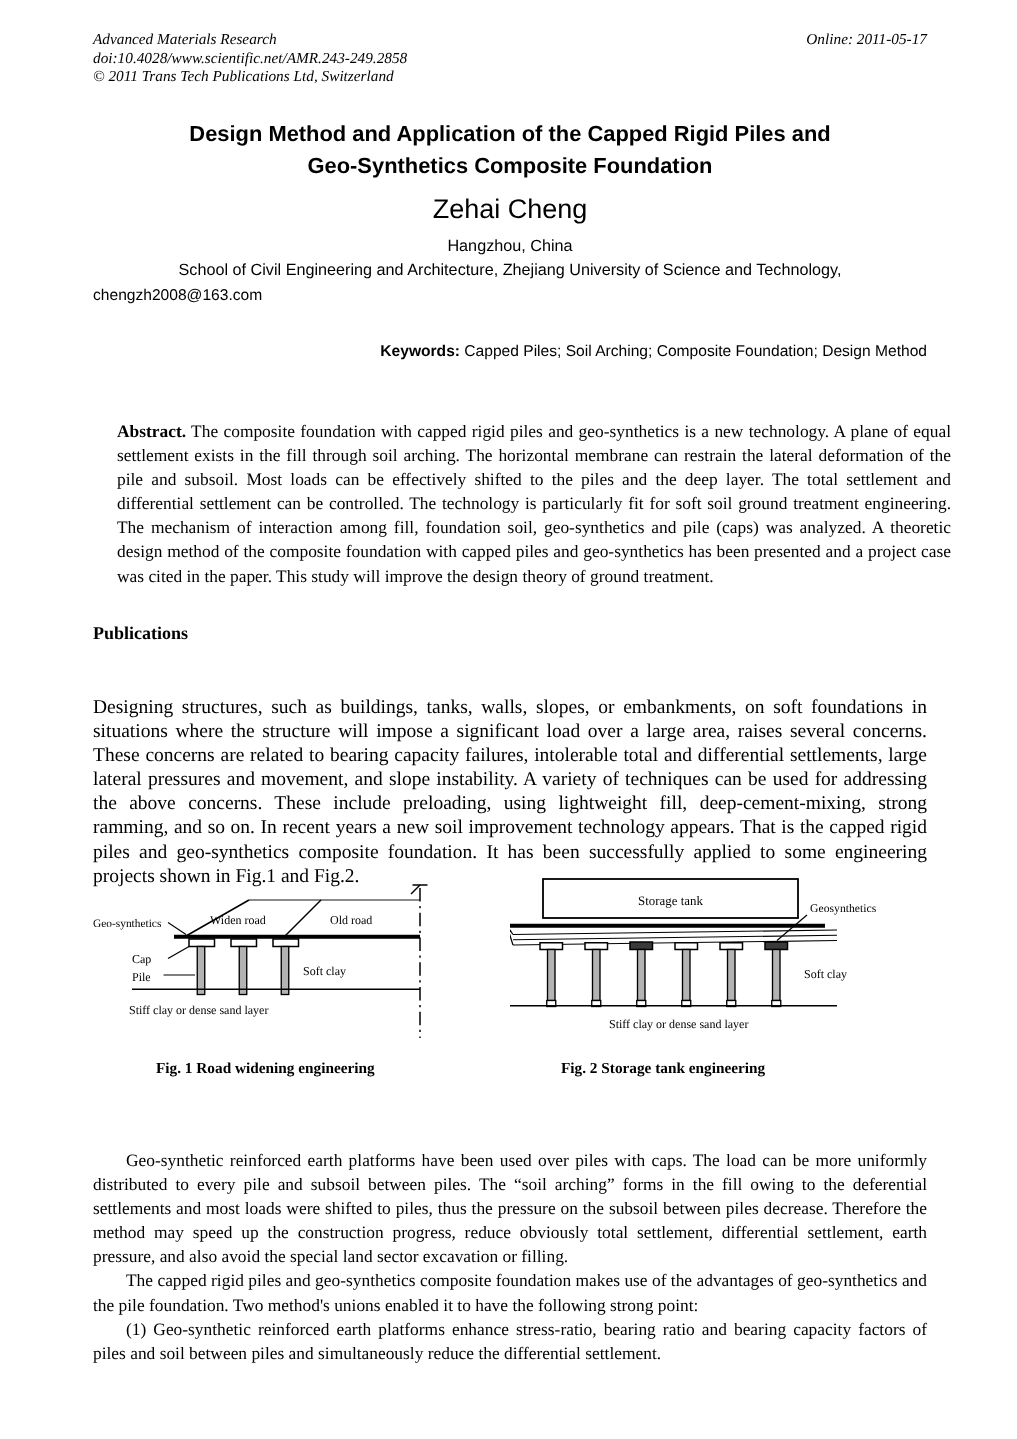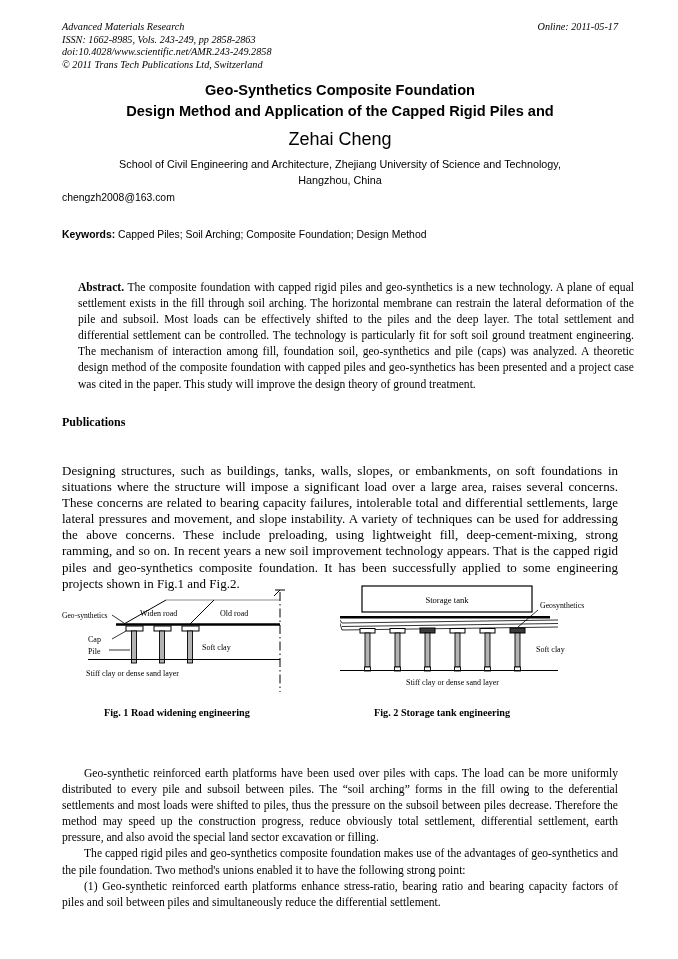--- a/index.html
+++ b/index.html
@@ -96,20 +96,21 @@
 
   
   .keywords {
     position: absolute;
     left: 62px;
     top: 228px;
     width: 556px;
     font-family: "Liberation Sans", "DejaVu Sans", sans-serif;
     font-size: 10.4px;
     line-height: 14px;
+    text-align: right;
   }
   .keywords b { font-weight: bold; }
 
   
   .abstract {
     position: absolute;
     left: 62px;
     top: 280px;
     width: 556px;
     font-size: 11.6px;
@@ -201,34 +202,33 @@
 
 <div class="page">
 
   <div class="journal-header">
     <div class="jh-row">
       <div>
         <div class="journal-line">Advanced Materials Research</div>
       </div>
       <div class="online-line">Online: 2011-05-17</div>
     </div>
-    <div class="journal-line">ISSN: 1662-8985, Vols. 243-249, pp 2858-2863</div>
     <div class="journal-line">doi:10.4028/www.scientific.net/AMR.243-249.2858</div>
     <div class="journal-line">© 2011 Trans Tech Publications Ltd, Switzerland</div>
   </div>
 
   <div class="title">
+    <div>Design Method and Application of the Capped Rigid Piles and</div>
     <div>Geo-Synthetics Composite Foundation</div>
-    <div>Design Method and Application of the Capped Rigid Piles and</div>
   </div>
 
   <div class="author">Zehai Cheng</div>
   <div class="affiliation">
+    <div>Hangzhou, China</div>
     <div>School of Civil Engineering and Architecture, Zhejiang University of Science and Technology,</div>
-    <div>Hangzhou, China</div>
   </div>
   <div class="email">chengzh2008@163.com</div>
 
   <div class="keywords"><b>Keywords:</b><span> Capped Piles; Soil Arching; Composite Foundation; Design Method</span></div>
 
   <div class="abstract"><span class="lead">Abstract.</span><span> The composite foundation with capped rigid piles and geo-synthetics is a new technology. A plane of equal settlement exists in the fill through soil arching. The horizontal membrane can restrain the lateral deformation of the pile and subsoil. Most loads can be effectively shifted to the piles and the deep layer. The total settlement and differential settlement can be controlled. The technology is particularly fit for soft soil ground treatment engineering. The mechanism of interaction among fill, foundation soil, geo-synthetics and pile (caps) was analyzed. A theoretic design method of the composite foundation with capped piles and geo-synthetics has been presented and a project case was cited in the paper. This study will improve the design theory of ground treatment.</span></div>
 
   <div class="section-heading">Publications</div>
 
   <div class="intro">Designing structures, such as buildings, tanks, walls, slopes, or embankments, on soft foundations in situations where the structure will impose a significant load over a large area, raises several concerns. These concerns are related to bearing capacity failures, intolerable total and differential settlements, large lateral pressures and movement, and slope instability. A variety of techniques can be used for addressing the above concerns. These include preloading, using lightweight fill, deep-cement-mixing, strong ramming, and so on. In recent years a new soil improvement technology appears. That is the capped rigid piles and geo-synthetics composite foundation. It has been successfully applied to some engineering projects shown in Fig.1 and Fig.2.</div>

